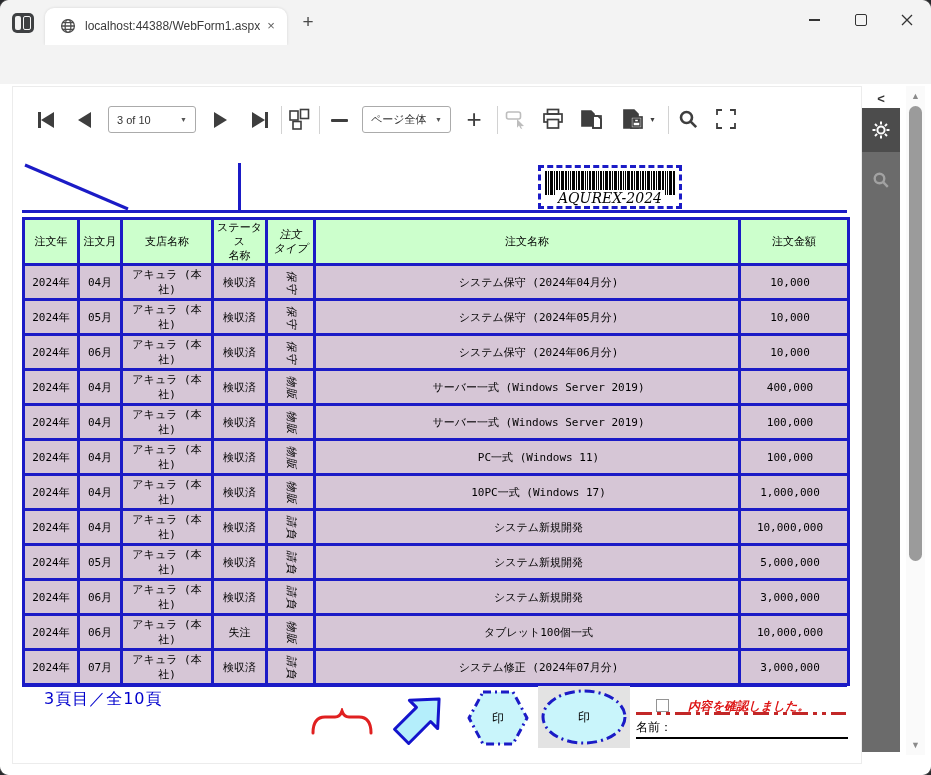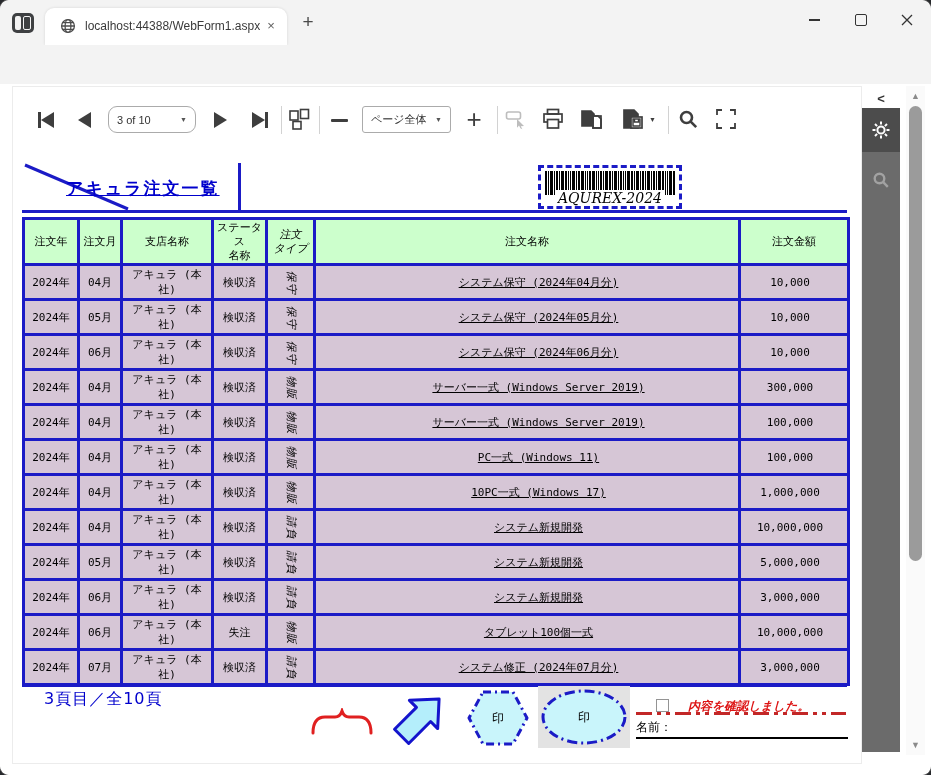--- a/index.html
+++ b/index.html
@@ -79,21 +79,21 @@
     box-shadow:inset 0 0 0 2px #fff, inset 0 0 0 4px #9a9ae0;box-sizing:border-box;
     display:flex;align-items:center;justify-content:center;background:#fff;}
   #logo-text{font-size:21px;font-weight:700;color:#2f6fd2;letter-spacing:1px;}
   
   #order-table{position:absolute;left:22px;top:217px;width:825px;height:462px;border-collapse:collapse;
     table-layout:fixed;font-family:"DejaVu Sans Mono", monospace;}
   #order-table th,#order-table td{border:3px solid #1b1bc6;font-weight:normal;color:#000;overflow:hidden;}
   #order-table th{background:#ccffcc;font-size:11px;text-align:center;white-space:pre-line;line-height:1.25;height:30px;}
   #order-table td{background:#d6c6d6;font-size:11px;text-align:center;}
   th.h-type{font-style:italic;}
-  td.c-name{text-align:left;padding-left:24px;text-decoration:underline;}
+  td.c-name{text-align:left;padding-left:24px;}
   td.c-amount{text-align:right;padding-right:9px;}
   td.c-type span{display:inline-block;transform:rotate(90deg);font-style:italic;letter-spacing:1px;}
   #table-underline{position:absolute;left:22px;top:684px;width:825px;height:3px;background:#1b1bc6;}
   
   #page-footer-label{position:absolute;left:44px;top:689px;font-size:16px;color:#0000cc;letter-spacing:1px;
     font-family:"DejaVu Sans", sans-serif;}
   #stamp-hex-wrap{position:absolute;left:466px;top:688px;width:64px;height:60px;}
   #stamp-hex-wrap .lbl,#stamp-ellipse-wrap .lbl{position:absolute;left:0;top:0;width:100%;height:100%;
     display:flex;align-items:center;justify-content:center;font-size:12px;color:#000;font-family:"DejaVu Sans Mono", monospace;}
   #stamp-ellipse-wrap{position:absolute;left:538px;top:686px;width:92px;height:62px;background:#e3e3e3;}
@@ -215,21 +215,21 @@
     <div id="content-frame"></div>
   </div>
 
   <div class="tb" style="left:32px;top:105px;width:28px;height:30px;">
       <span class="tb-bar"></span>
       <span class="tri-l"></span>
     </div>
   <div class="tb" style="left:72px;top:105px;width:24px;height:30px;">
       <span class="tri-l"></span>
     </div>
-  <div class="dropdown" style="left:108px;width:88px;border-radius:9px;">
+  <div class="dropdown" style="left:108px;width:88px;">
     <span>3 of 10</span>
       <span class="caret">▼</span>
   </div>
   <div class="tb" style="left:208px;top:105px;width:24px;height:30px;">
       <span class="tri-r"></span>
     </div>
   <div class="tb" style="left:246px;top:105px;width:28px;height:30px;">
       <span class="tri-r"></span>
       <span class="tb-bar"></span>
     </div>
@@ -305,21 +305,20 @@
         <g fill="none" stroke="#3e3e3e" stroke-width="1.8">
           <path d="M2 7V2h5M15 2h5v5M20 15v5h-5M7 20H2v-5"></path>
         </g>
       </svg>
   </div>
 
   <div id="report">
     <svg class="abs" style="left:22px;top:162px;" width="112" height="50">
       <line x1="3" y1="3" x2="106" y2="47" stroke="#1b1bc6" stroke-width="3"></line>
     </svg>
-    <div id="rep-title">アキュラ注文一覧</div>
     <div id="rep-vline"></div>
     <div id="rep-hline"></div>
 
     <div id="barcode-box">
       <svg class="abs" style="left:4px;top:3px;" width="130" height="24">
         <g fill="#000">
           <rect x="0" width="2" height="24"></rect>
             <rect x="3" width="1" height="24"></rect>
             <rect x="5" width="3" height="24"></rect>
             <rect x="9" width="1" height="24"></rect>
@@ -427,21 +426,21 @@
             <td class="c-amount">10,000</td>
           </tr>
 
           <tr>
             <td class="c-year">2024年</td>
             <td class="c-month">04月</td>
             <td class="c-branch">アキュラ (本社)</td>
             <td class="c-status">検収済</td>
             <td class="c-type"><span>物販</span></td>
             <td class="c-name">サーバー一式 (Windows Server 2019)</td>
-            <td class="c-amount">300,000</td>
+            <td class="c-amount">400,000</td>
           </tr>
 
           <tr>
             <td class="c-year">2024年</td>
             <td class="c-month">04月</td>
             <td class="c-branch">アキュラ (本社)</td>
             <td class="c-status">検収済</td>
             <td class="c-type"><span>物販</span></td>
             <td class="c-name">サーバー一式 (Windows Server 2019)</td>
             <td class="c-amount">100,000</td>

